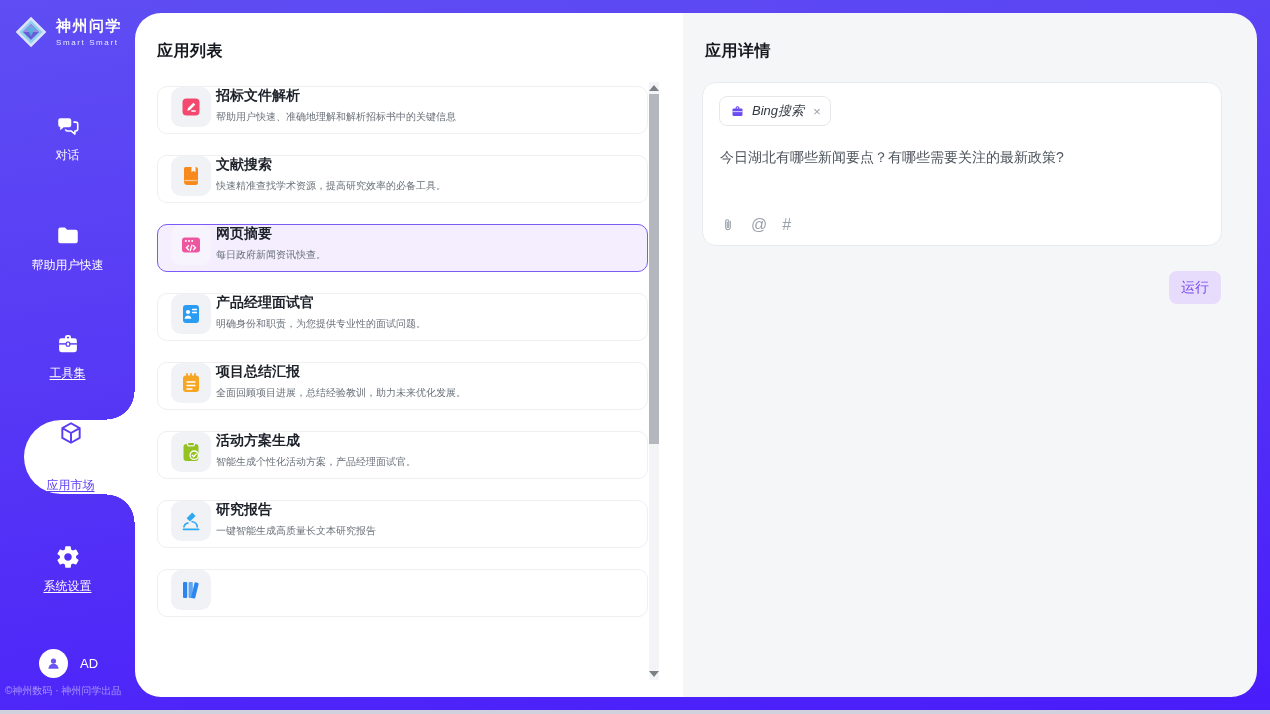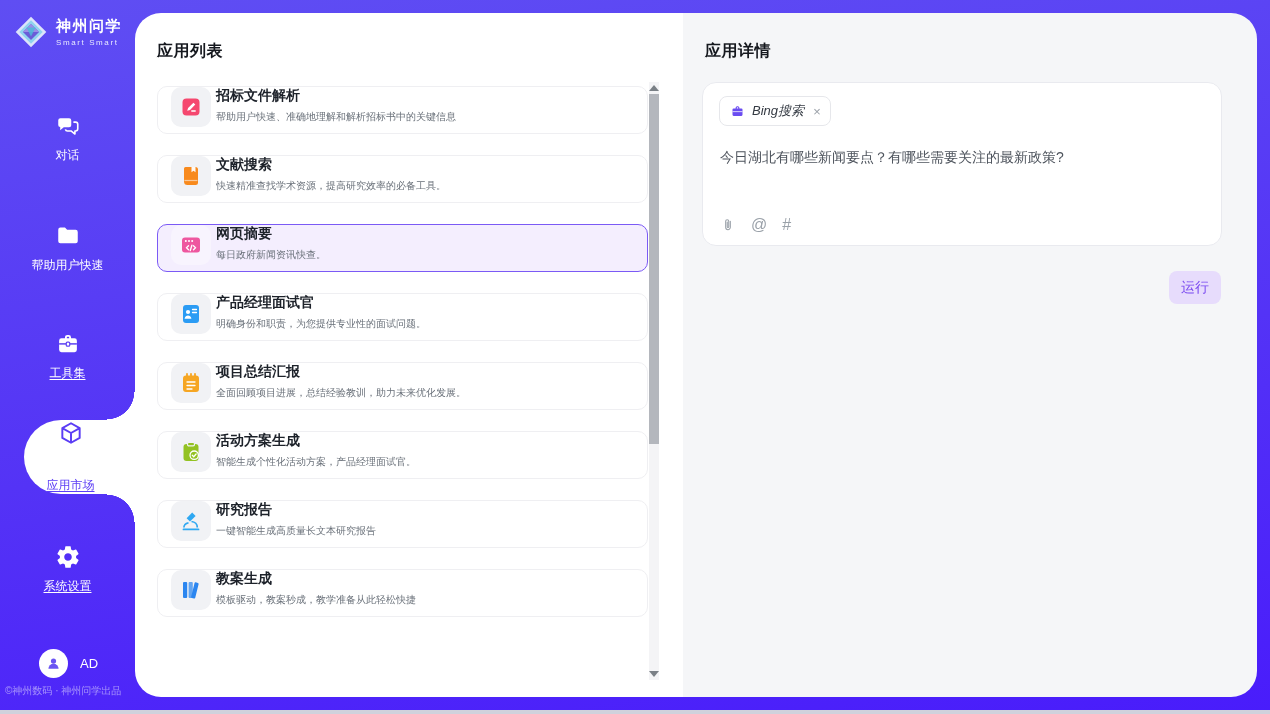--- a/index.html
+++ b/index.html
@@ -291,24 +291,20 @@
   <div class="app-item">
     <span class="app-icon-box">
             <span class="app-icon" style="color: rgb(43, 134, 240);">
               <svg viewBox="0 0 24 24">
                 <rect x="4" y="4" width="4.2" height="16" rx="1" fill="currentColor"></rect>
                 <rect x="9.6" y="4" width="4.2" height="16" rx="1" fill="currentColor" opacity=".72"></rect>
                 <rect x="13.8" y="4.4" width="4.2" height="16" rx="1" transform="rotate(14 15.9 12.4)" fill="currentColor"></rect>
               </svg>
             </span>
           </span>
-    <span class="app-texts">
-      <span class="app-name">教案生成</span>
-      <span class="app-desc">模板驱动，教案秒成，教学准备从此轻松快捷</span>
-    </span>
   </div>
 </div>
     <div class="scrollbar">
       <span class="sb-arrow up"></span>
       <span class="sb-thumb"></span>
       <span class="sb-arrow down"></span>
     </div>
   </section>
 
   <section class="detail-panel">

